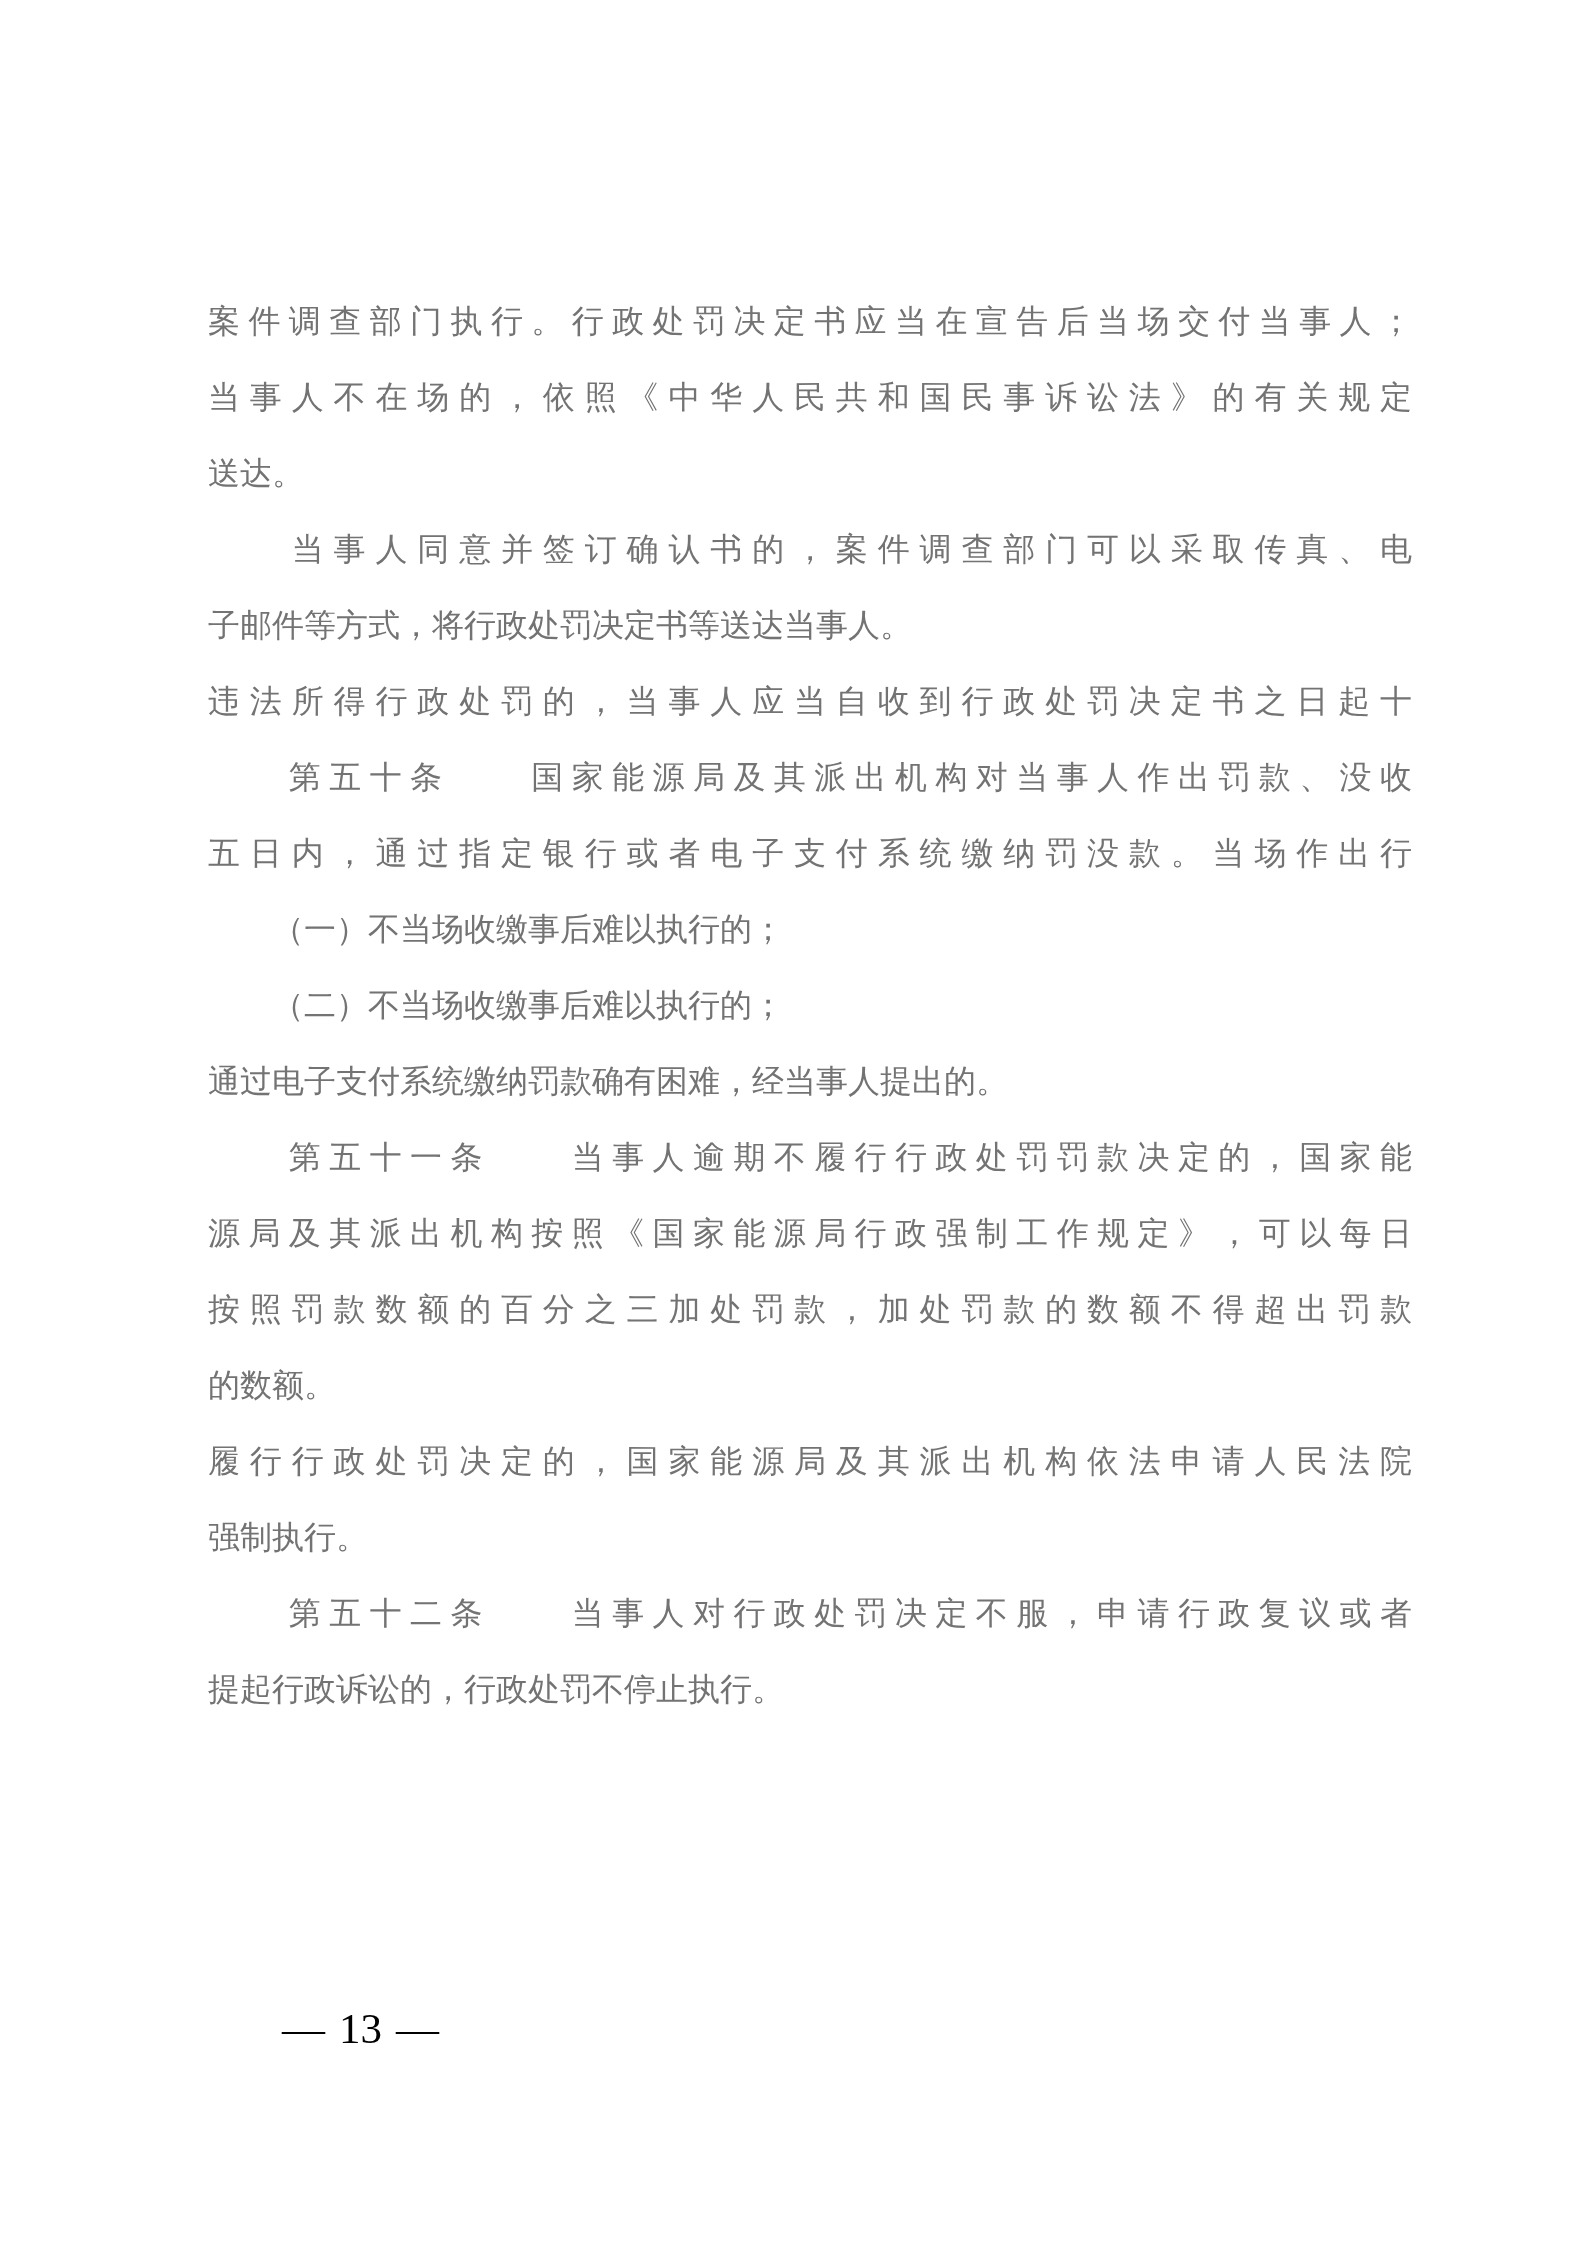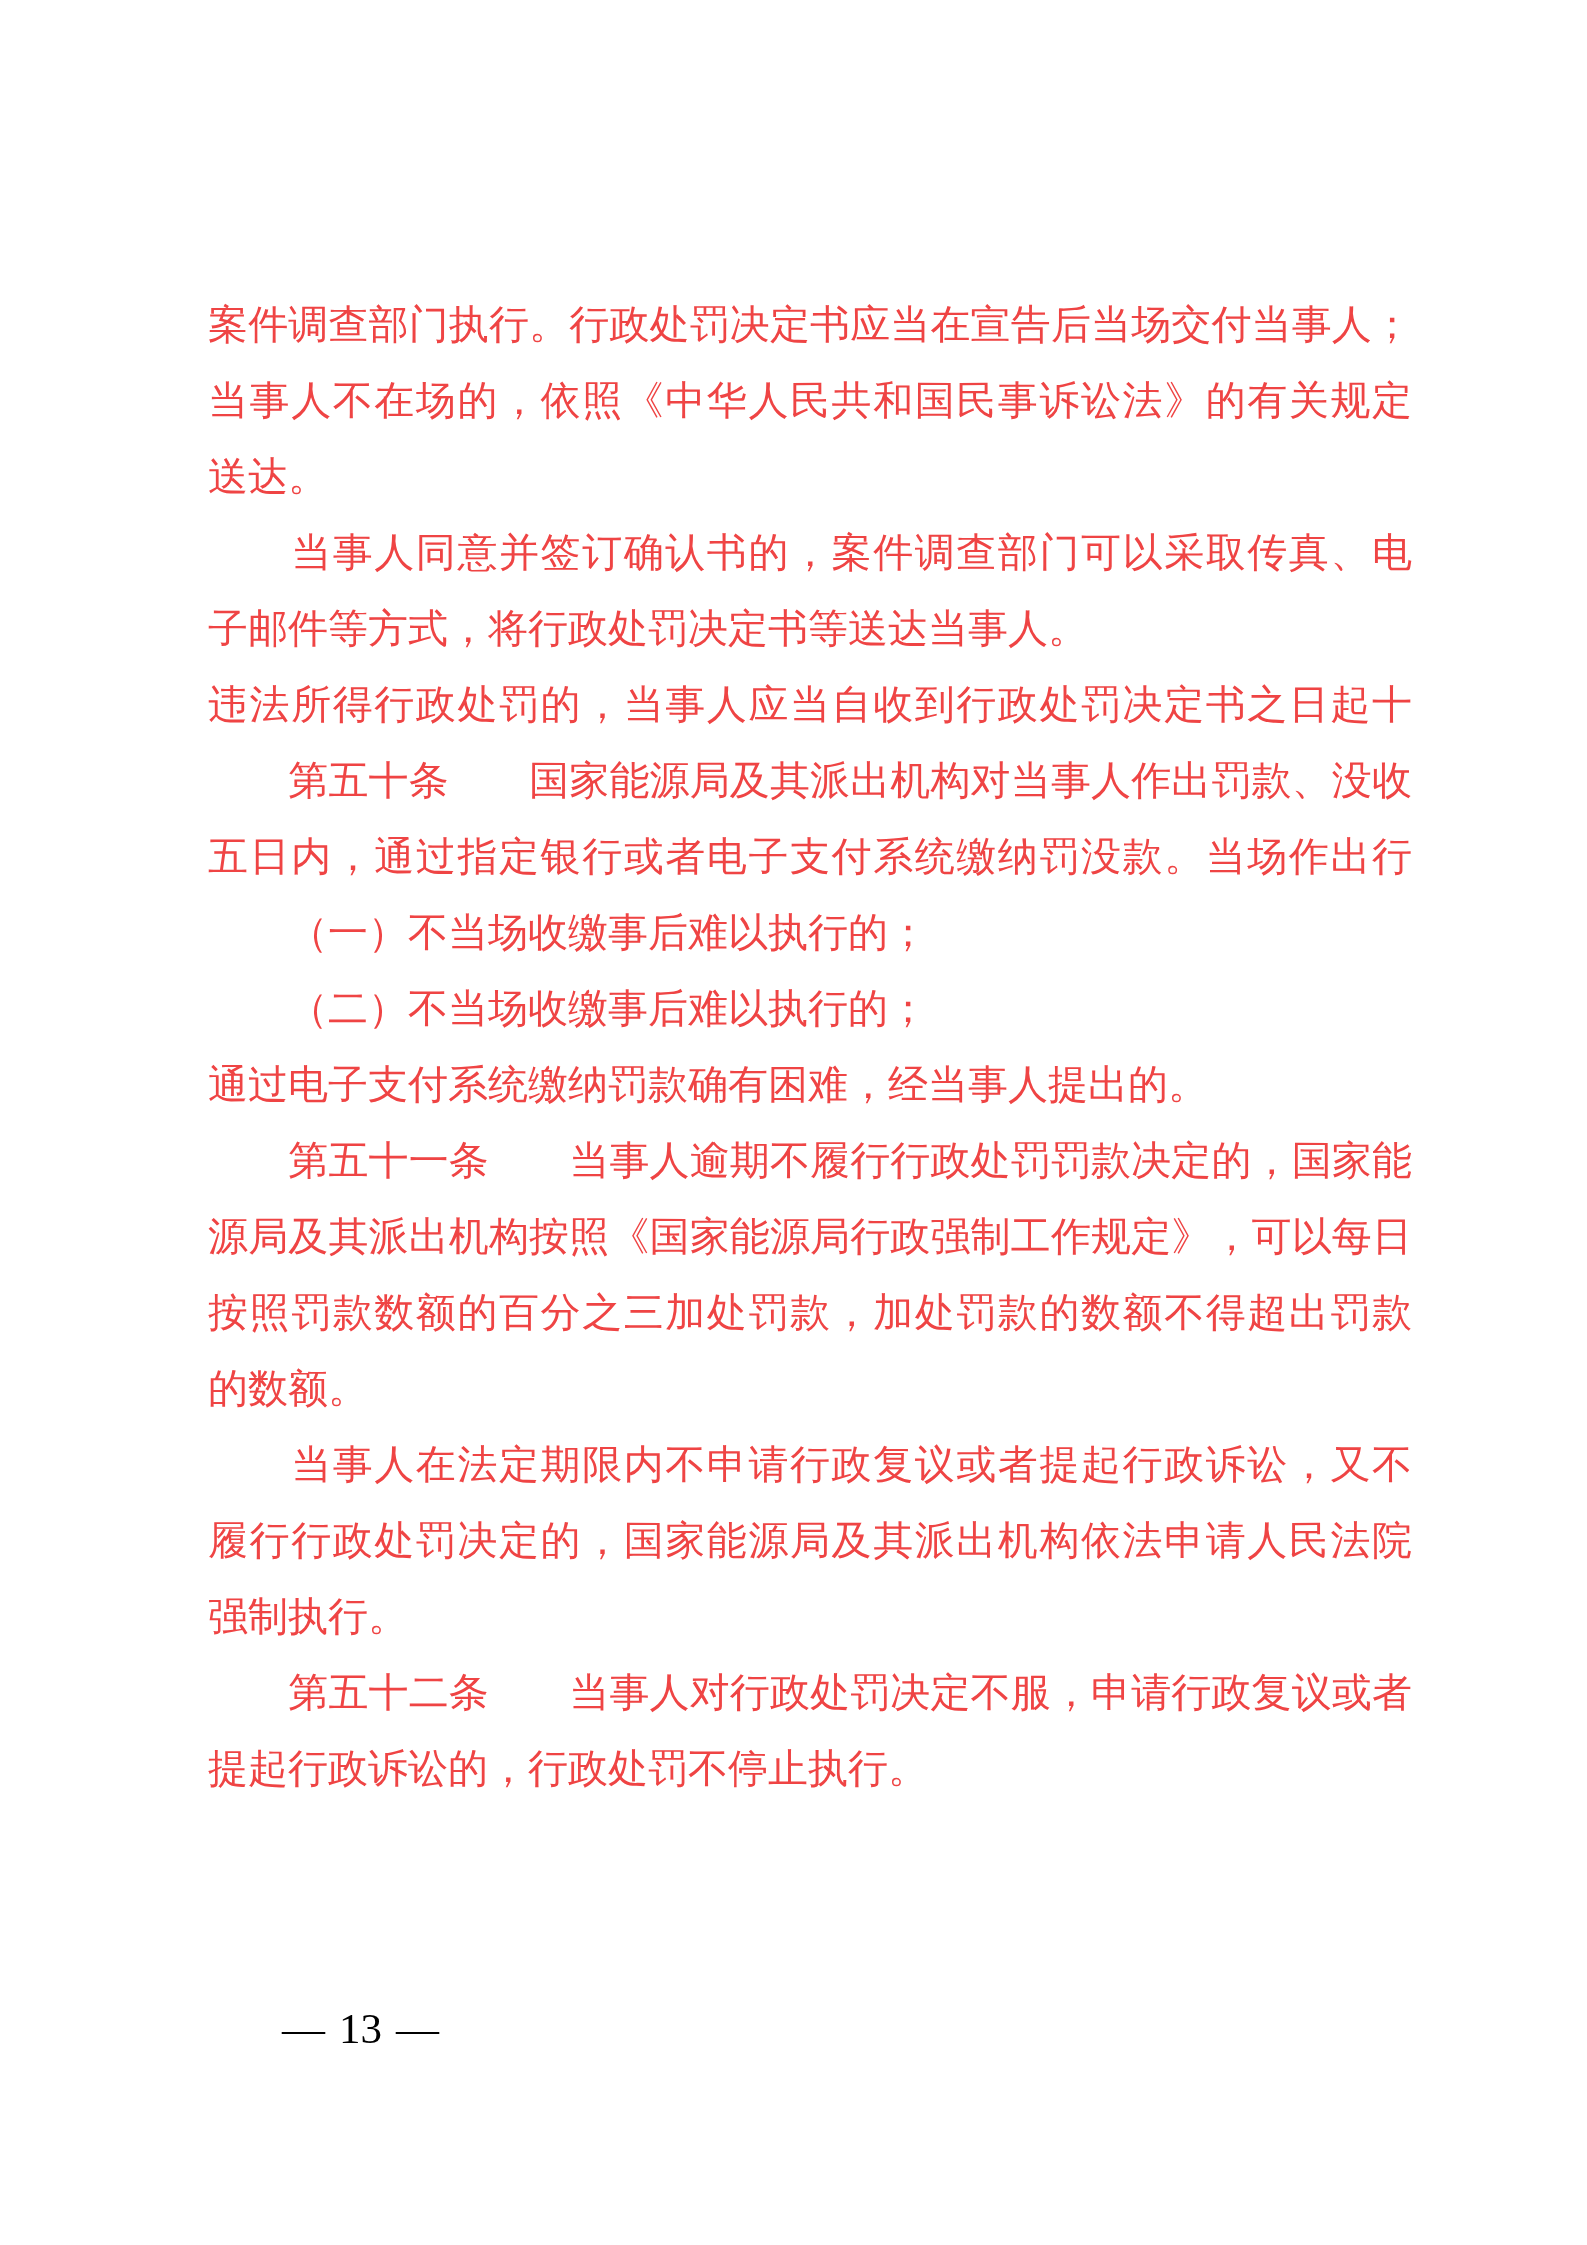--- a/index.html
+++ b/index.html
@@ -18,26 +18,27 @@
   }
   .text-block {
     position: absolute;
     left: 208px;
     top: 286px;
     width: 1204px;
   }
   .line {
     height: 76px;
     line-height: 76px;
-    font-size: 40px;
+    font-size: 32px;
     letter-spacing: 0;
     text-align: justify;
     text-align-last: justify;
     white-space: normal;
-    color: #ef4444;
+    color: #737373;
+    font-family: Liberation Mono, monospace;
   }
   .line.end {
     text-align: right;
     text-align-last: left;
   }
   .page-footer {
     position: absolute;
     left: 282px;
     top: 2003px;
     height: 52px;
@@ -68,21 +69,20 @@
     <div class="line">违法所得行政处罚的，当事人应当自收到行政处罚决定书之日起十</div>
     <div class="line">　　第五十条　　国家能源局及其派出机构对当事人作出罚款、没收</div>
     <div class="line">五日内，通过指定银行或者电子支付系统缴纳罚没款。当场作出行</div>
     <div class="line end">　　（一）不当场收缴事后难以执行的；</div>
     <div class="line end">　　（二）不当场收缴事后难以执行的；</div>
     <div class="line end">通过电子支付系统缴纳罚款确有困难，经当事人提出的。</div>
     <div class="line">　　第五十一条　　当事人逾期不履行行政处罚罚款决定的，国家能</div>
     <div class="line">源局及其派出机构按照《国家能源局行政强制工作规定》，可以每日</div>
     <div class="line">按照罚款数额的百分之三加处罚款，加处罚款的数额不得超出罚款</div>
     <div class="line end">的数额。</div>
-    <div class="line">　　当事人在法定期限内不申请行政复议或者提起行政诉讼，又不</div>
     <div class="line">履行行政处罚决定的，国家能源局及其派出机构依法申请人民法院</div>
     <div class="line end">强制执行。</div>
     <div class="line">　　第五十二条　　当事人对行政处罚决定不服，申请行政复议或者</div>
     <div class="line end">提起行政诉讼的，行政处罚不停止执行。</div>
   </div>
 
   <div class="page-footer">
     <span class="dash">—</span>
     <span class="num">13</span>
     <span class="dash">—</span>

